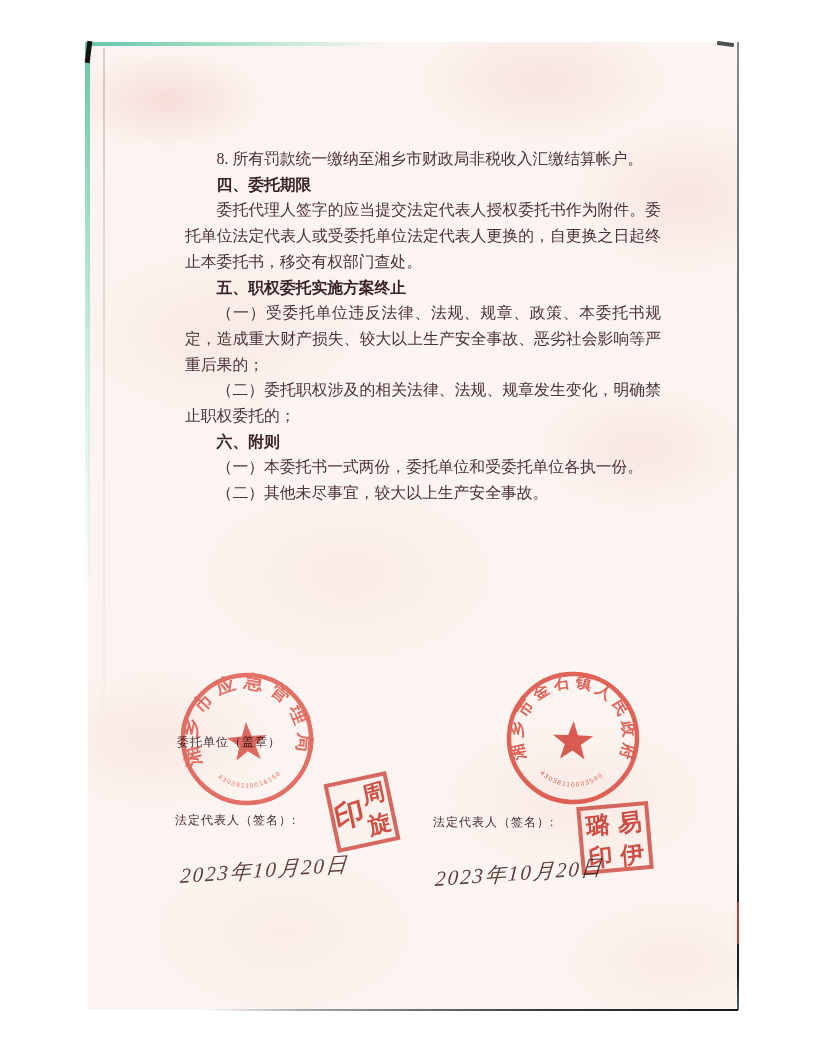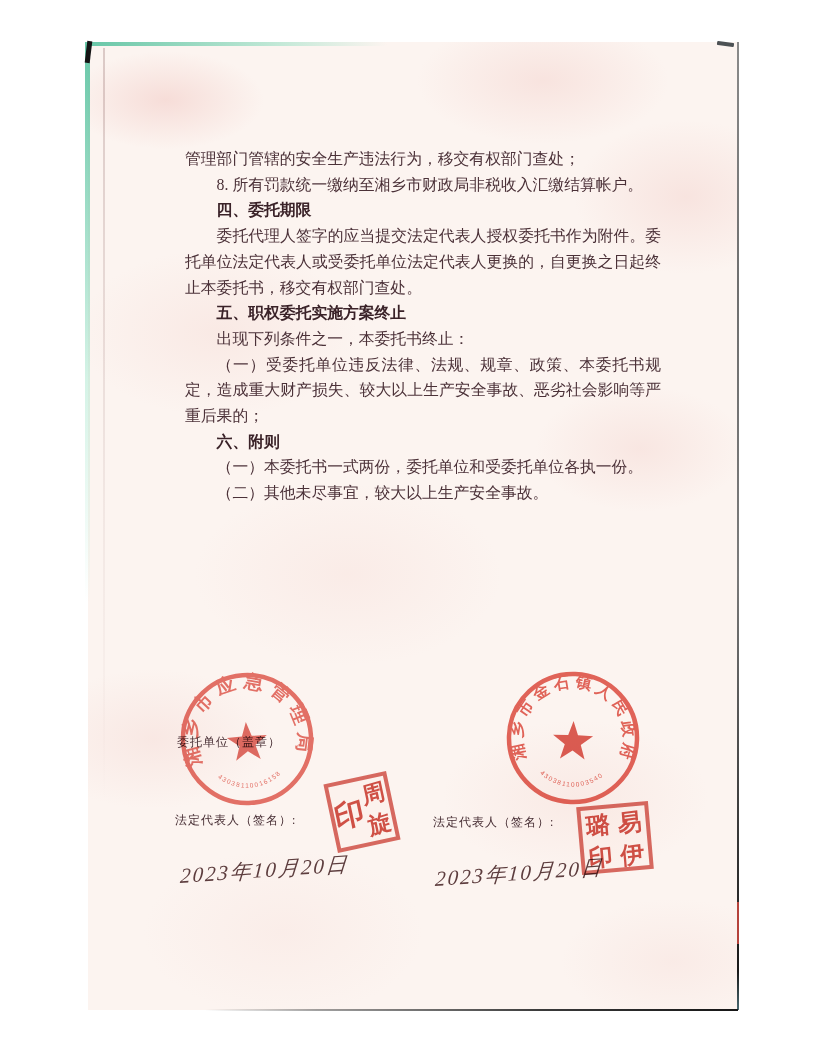--- a/index.html
+++ b/index.html
@@ -80,35 +80,34 @@
   <div class="edge-left-green"></div>
   <div class="corner-mark"></div>
   <div class="tr-dash"></div>
   <div class="edge-right"></div>
   <div class="edge-right-red"></div>
   <div class="edge-bottom"></div>
   <div class="crease"></div>
 
   <div class="doc-body">
 
-      <p class="para flush">管理部门管辖的安全生产违法行为，移交有权部门查处；</p>
 
       <p class="para">8. 所有罚款统一缴纳至湘乡市财政局非税收入汇缴结算帐户。</p>
 
       <p class="para heading">四、委托期限</p>
 
 
       <p class="para">委托代理人签字的应当提交法定代表人授权委托书作为附件。委托单位法定代表人或受委托单位法定代表人更换的，自更换之日起终止本委托书，移交有权部门查处。</p>
 
       <p class="para heading">五、职权委托实施方案终止</p>
 
-      <p class="para">出现下列条件之一，本委托书终止：</p>
 
       <p class="para">（一）受委托单位违反法律、法规、规章、政策、本委托书规定，造成重大财产损失、较大以上生产安全事故、恶劣社会影响等严重后果的；</p>
 
+      <p class="para">（二）委托职权涉及的相关法律、法规、规章发生变化，明确禁止职权委托的；</p>
 
 
       <p class="para heading">六、附则</p>
 
       <p class="para">（一）本委托书一式两份，委托单位和受委托单位各执一份。</p>
 
       <p class="para">（二）其他未尽事宜，较大以上生产安全事故。</p>
     </div>
 
   <div class="sig-label unit-left">委托单位（盖章）</div>

